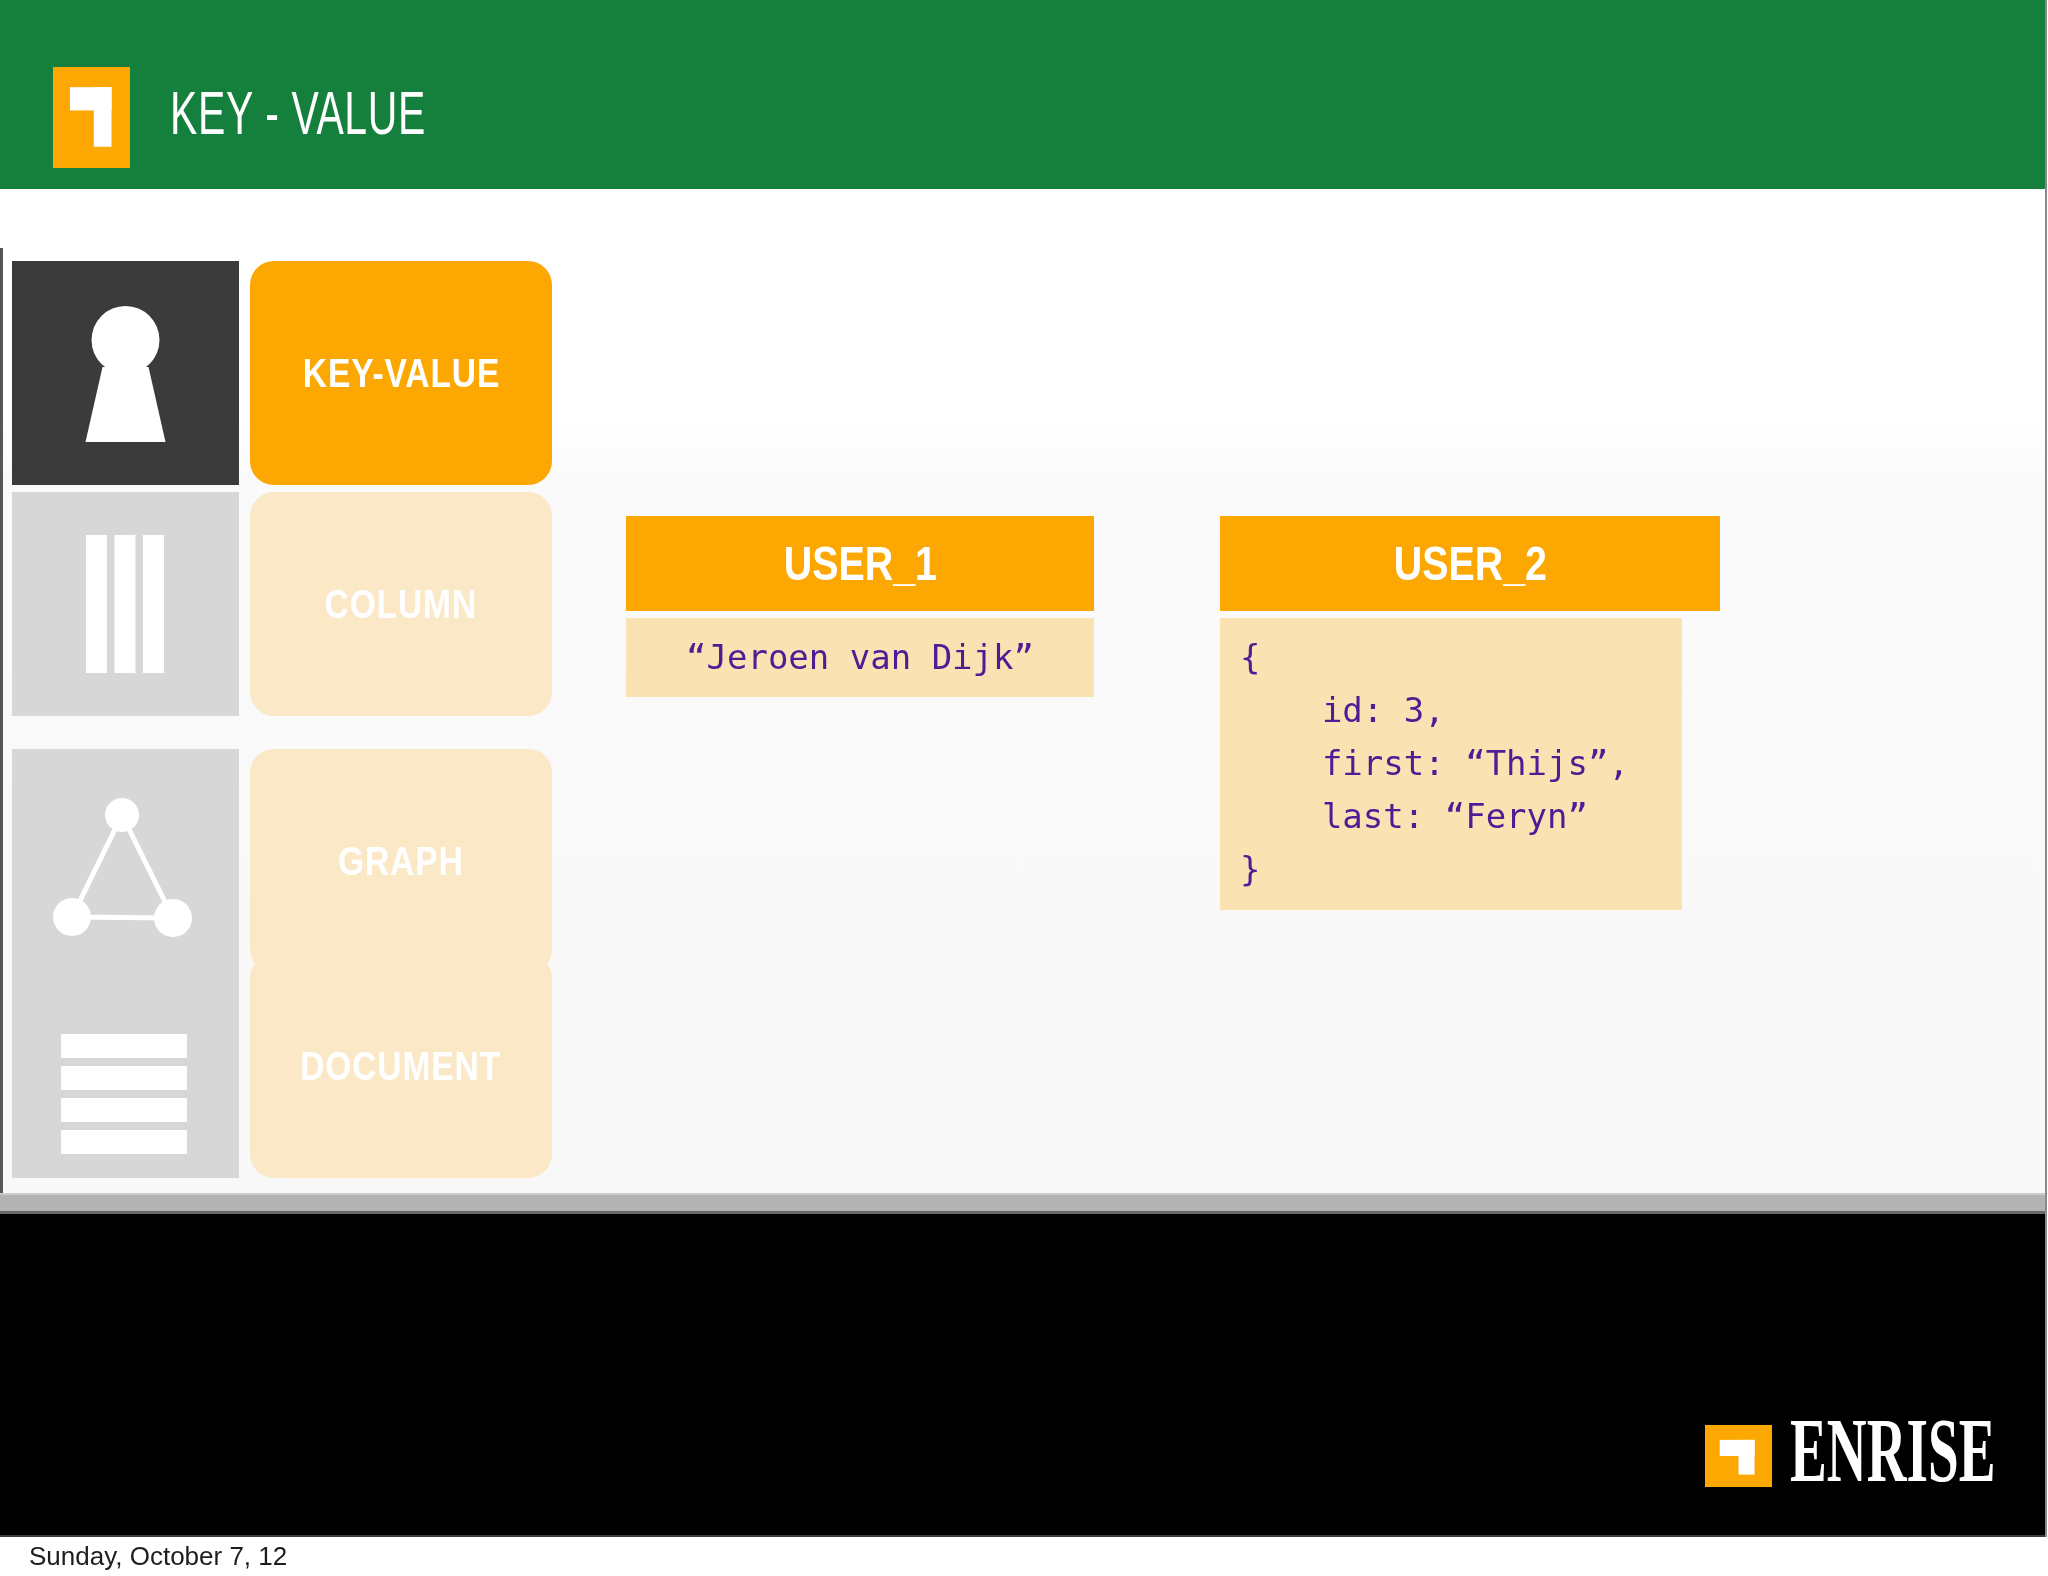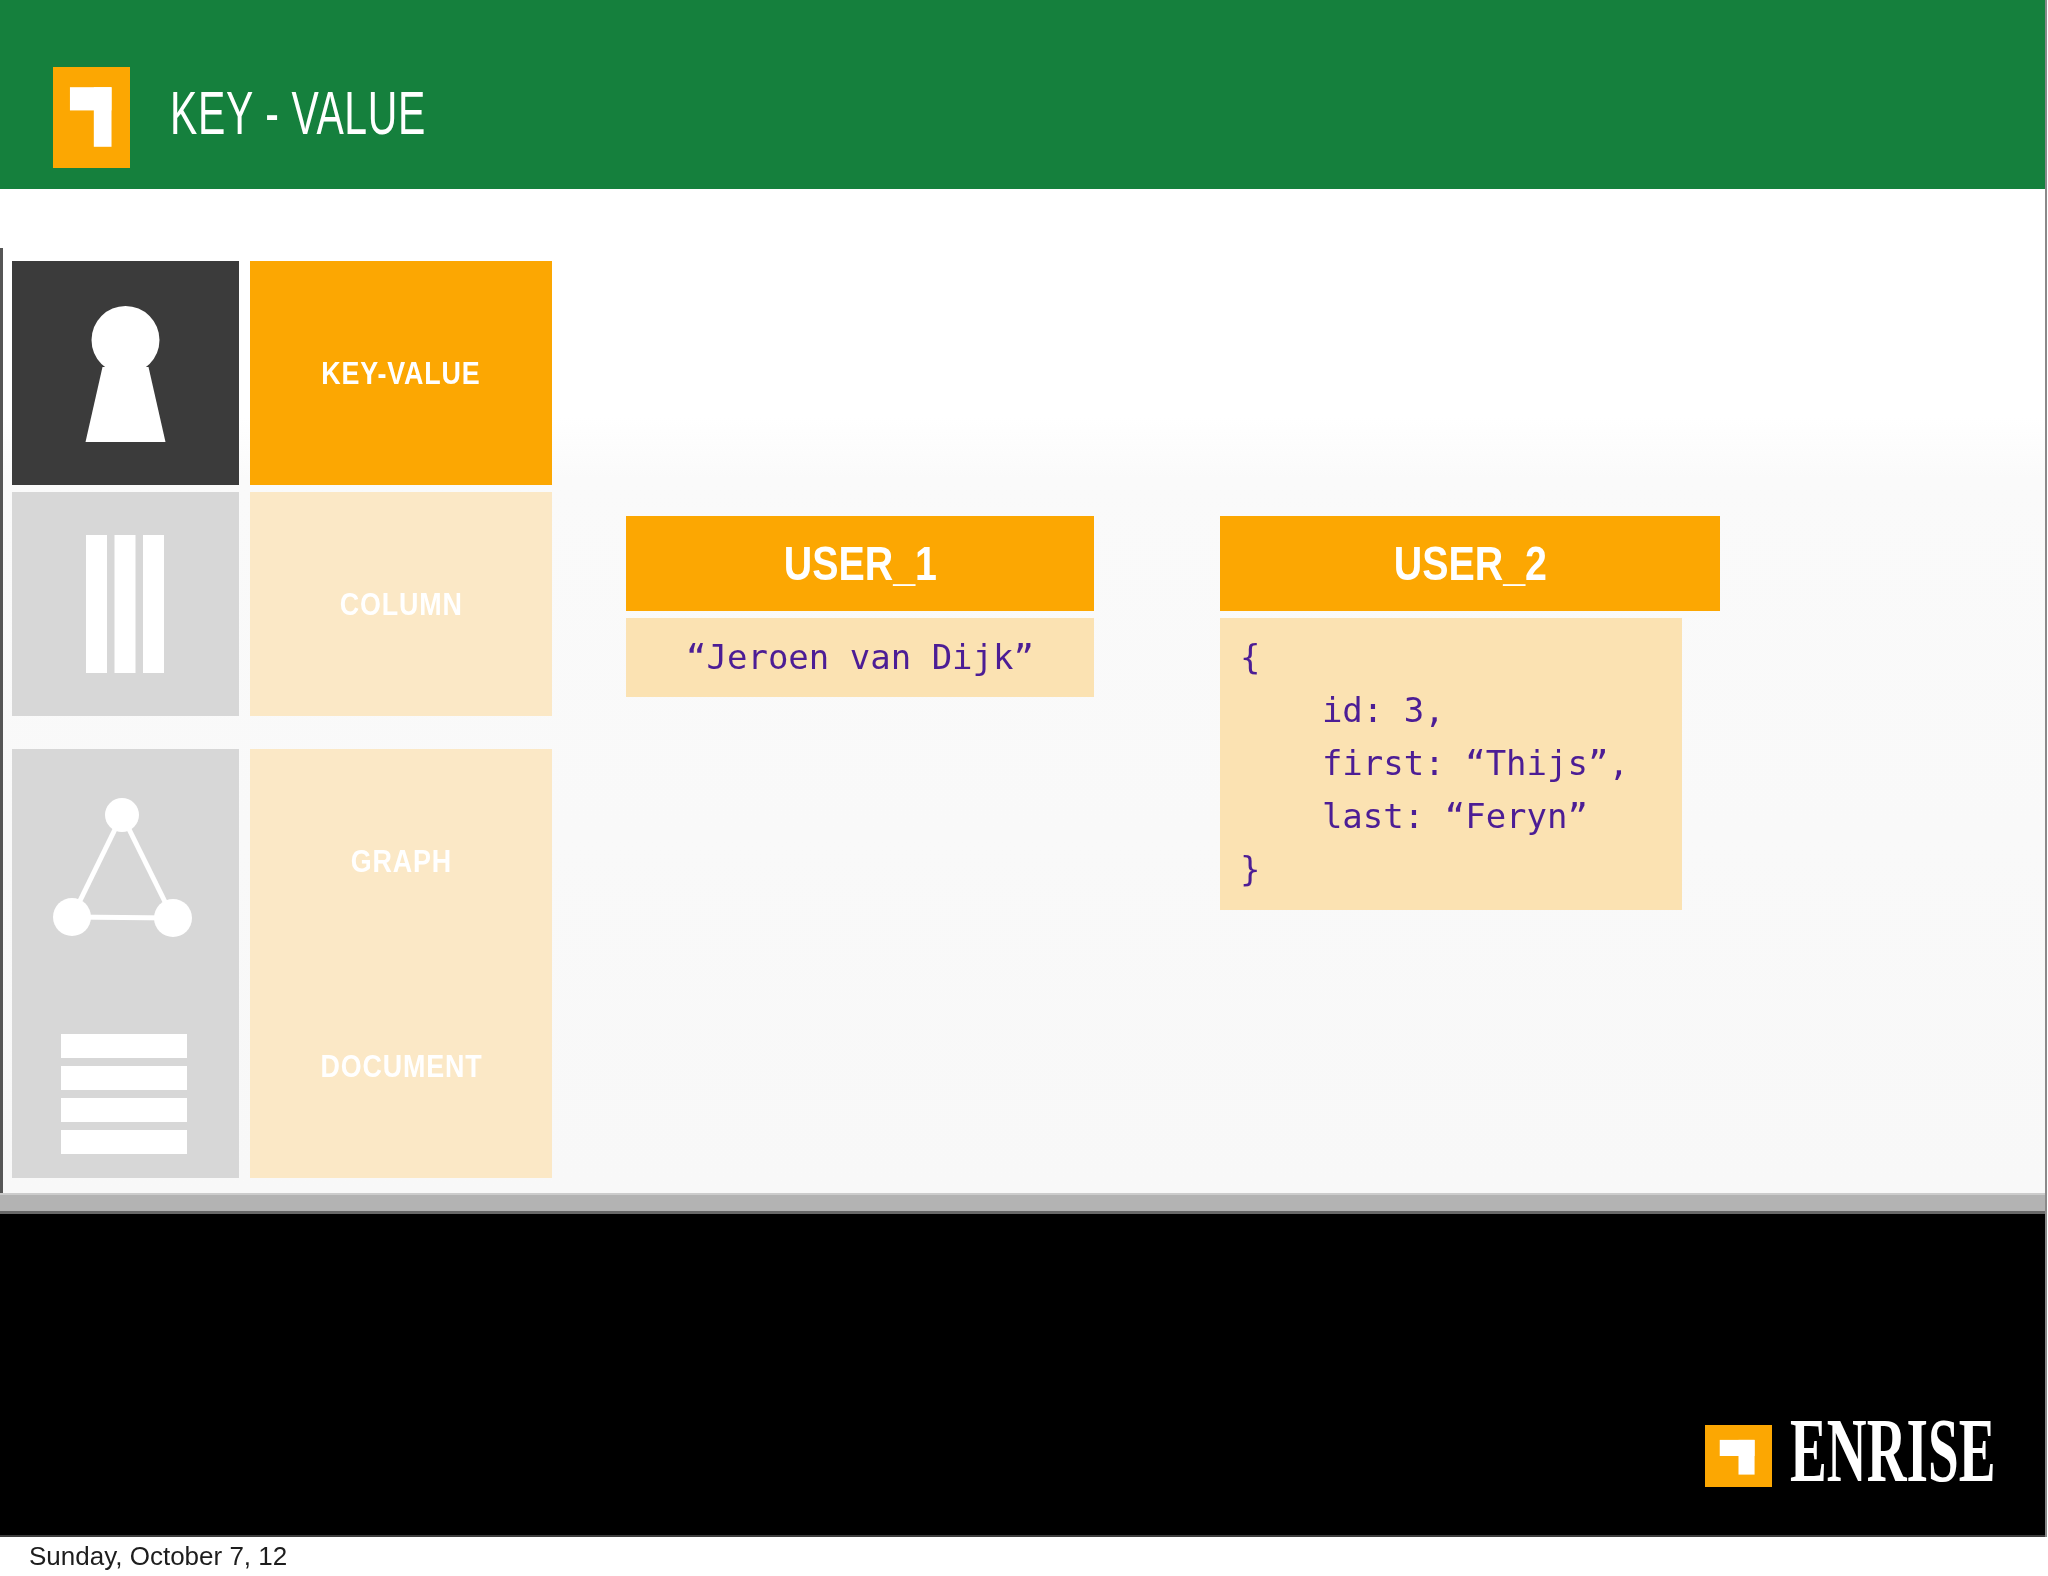--- a/index.html
+++ b/index.html
@@ -38,21 +38,21 @@
     background:linear-gradient(180deg, #ffffff 0px, #ffffff 170px, #fafafa 230px, #f8f8f8 100%);
     border-left:3px solid #565656;
   }
   .tile { position:absolute; }
   .icon-tile { left:9px; width:227px; height:224px; background:#D7D7D7; }
   .icon-tile.dark { background:#3B3B3B; }
   .icon-tile svg { position:absolute; inset:0; width:100%; height:100%; }
   .label-tile {
     left:247px; width:302px; height:224px; background:#FBE8C6;
     display:flex; align-items:center; justify-content:center;
-    color:#ffffff; font-weight:bold; font-size:32px; letter-spacing:1px;
+    color:#ffffff; font-weight:bold; font-size:40px; letter-spacing:1px;border-radius:24px;
   }
   .label-tile.active { background:#FCA702; }
   .label-tile .lbl { display:inline-block; transform:scaleX(0.84); white-space:nowrap; }
   .row-0 { top:13px; } .row-1 { top:244px; } .row-2 { top:475px;margin-top:26px; } .row-3 { top:706px; }
 
   
   .card-header {
     position:absolute; height:95px; background:#FCA702;
     display:flex; align-items:center; justify-content:center;
     color:#ffffff; font-weight:bold; font-size:48px;

